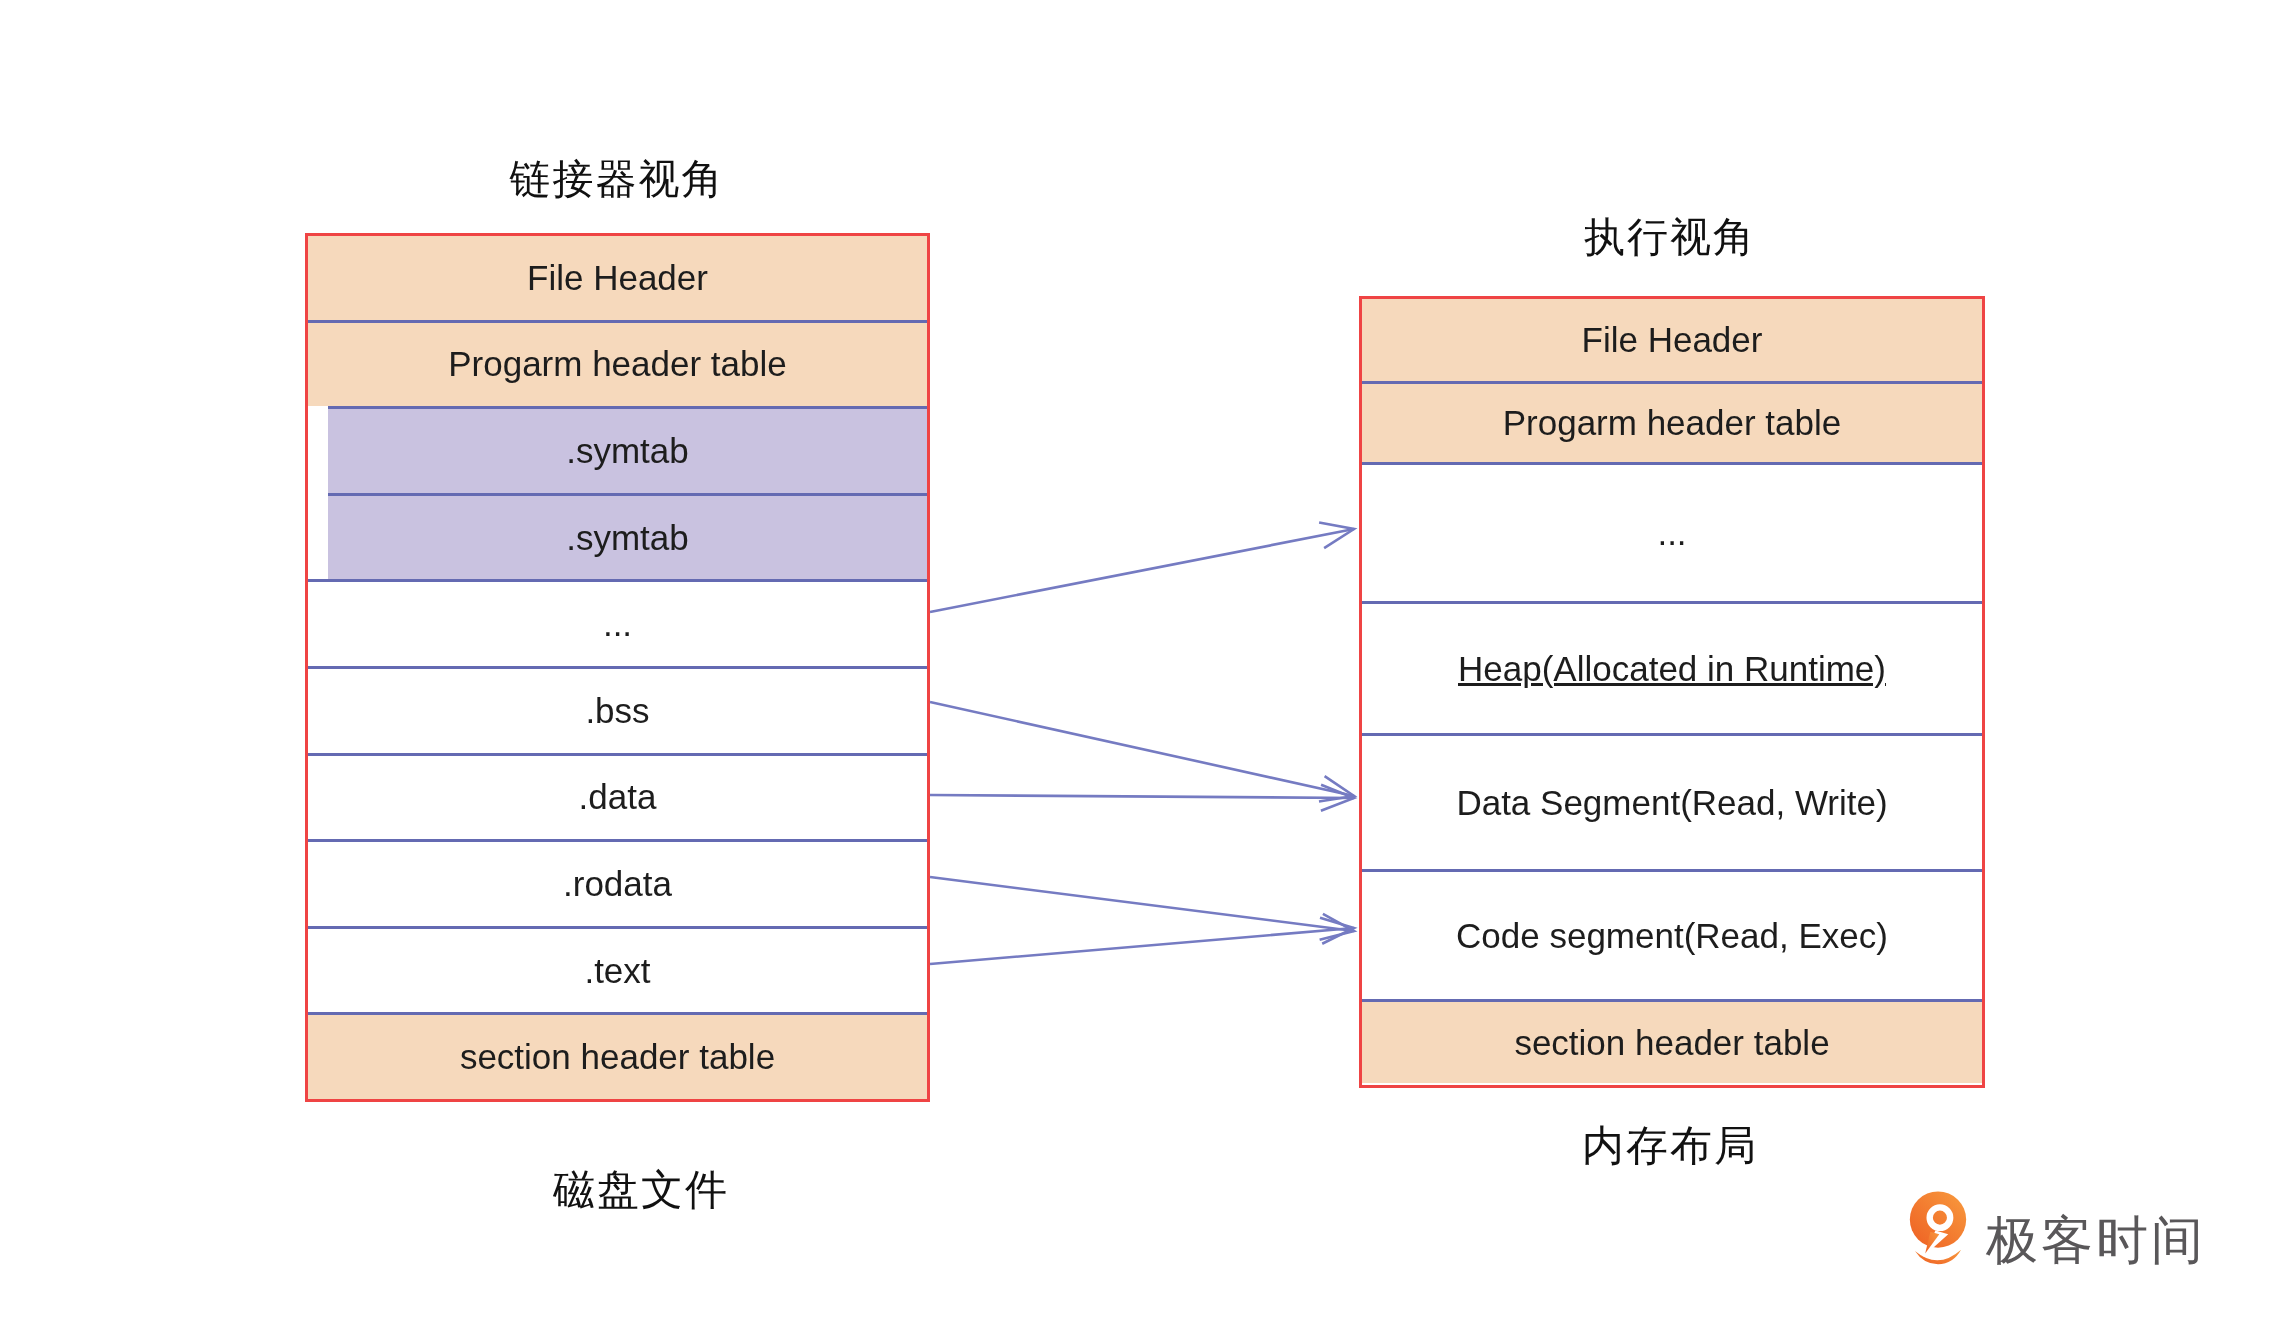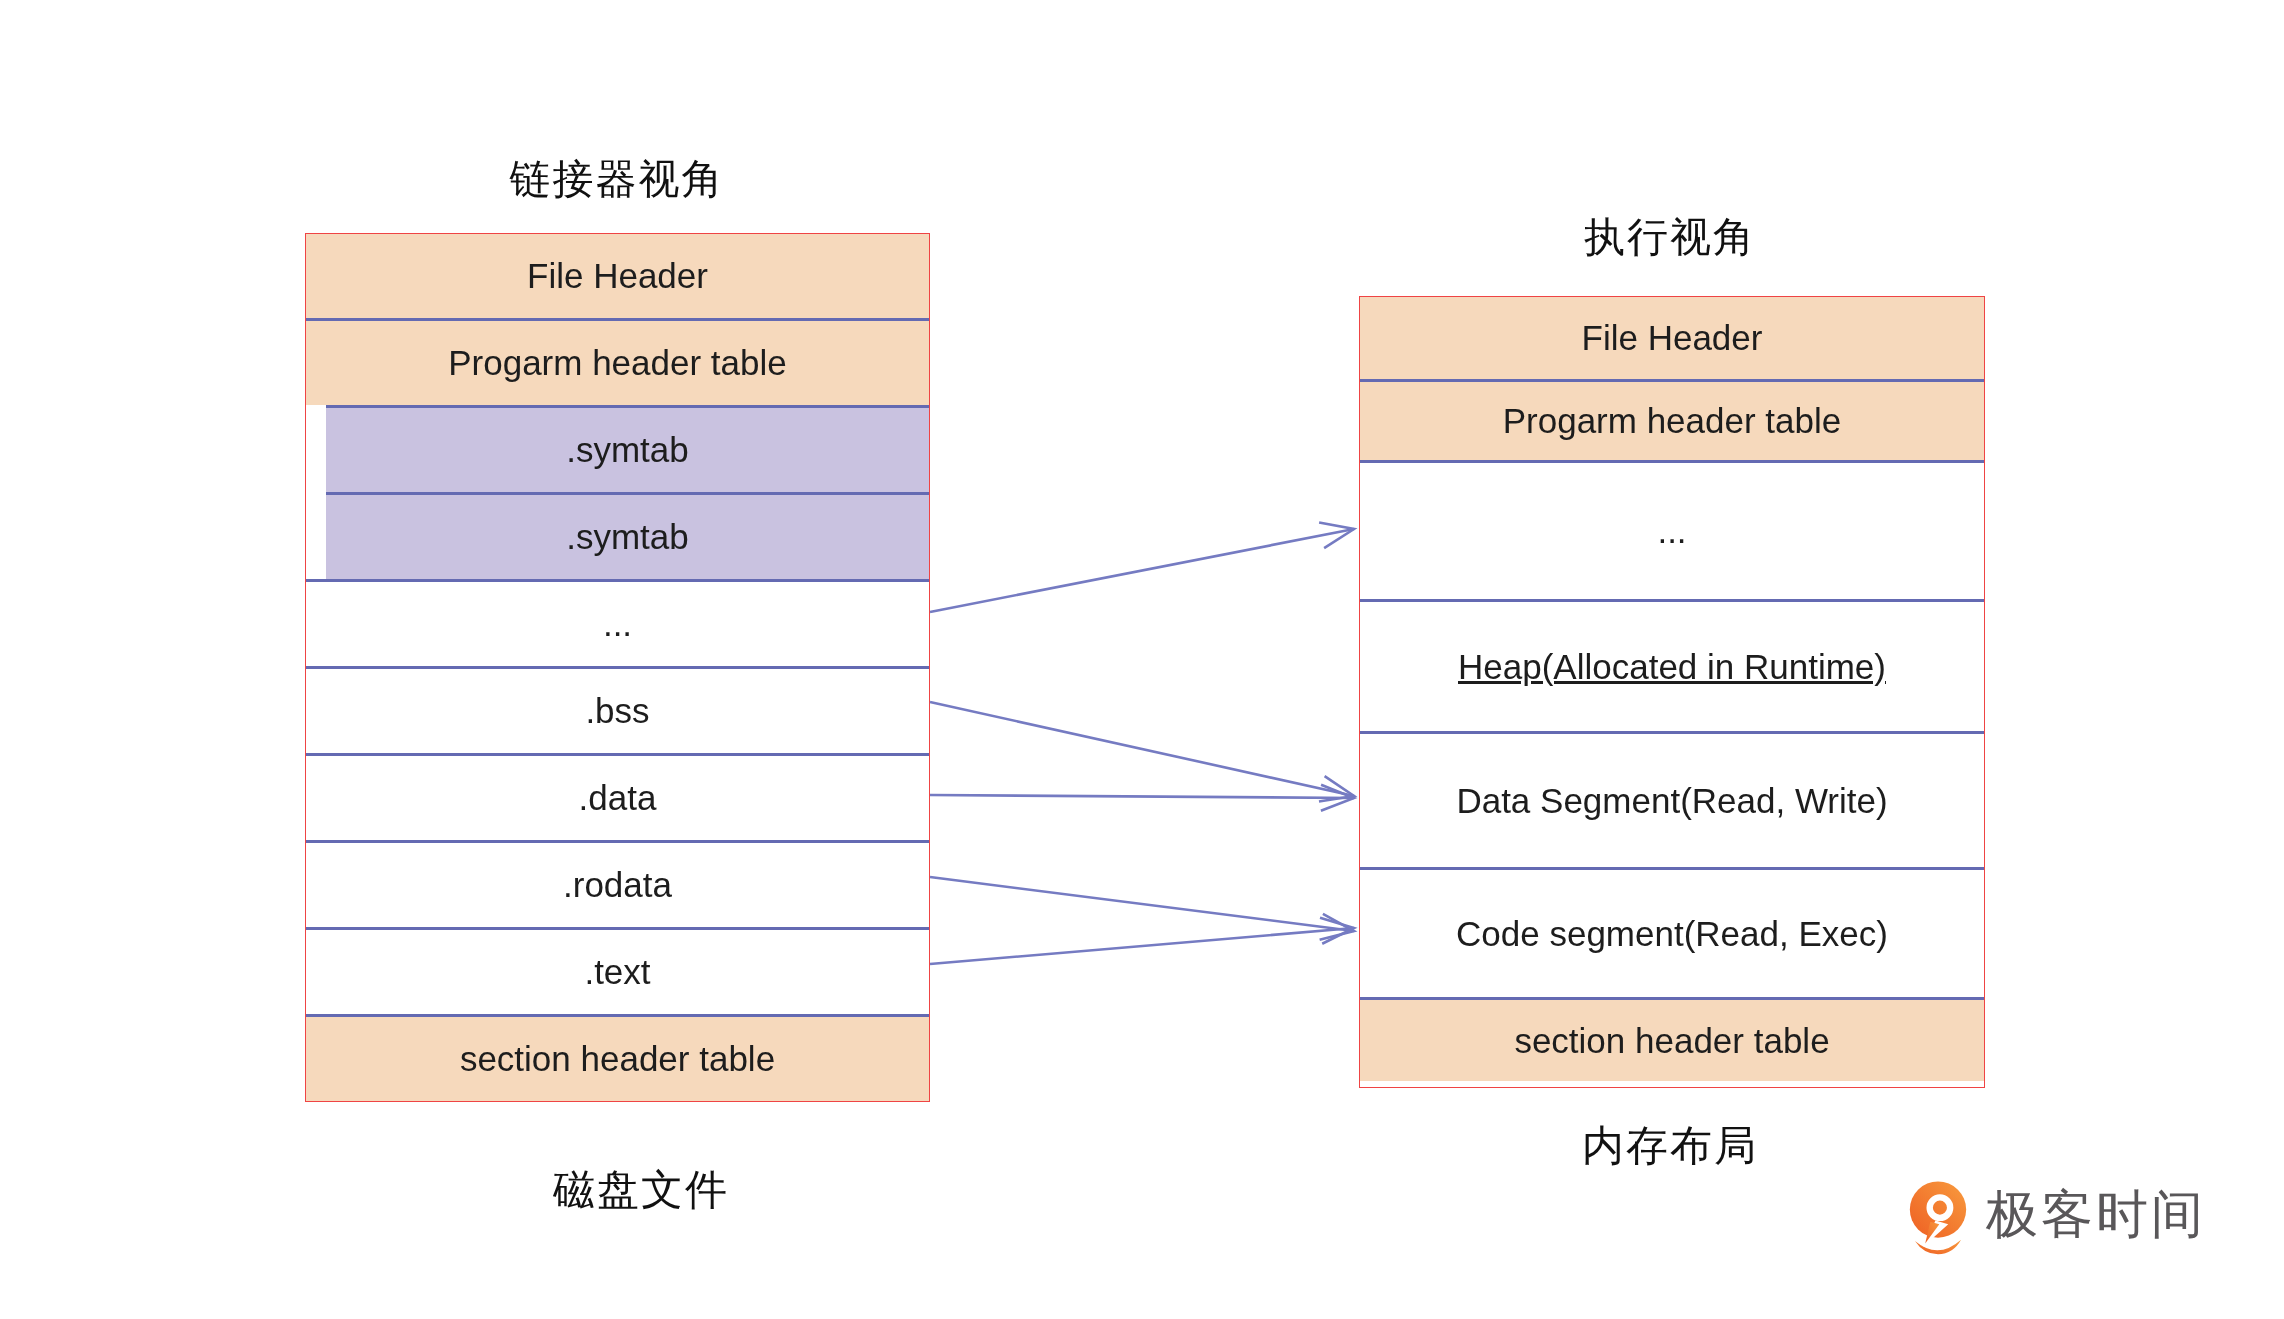--- a/index.html
+++ b/index.html
@@ -28,21 +28,21 @@
     letter-spacing:2px;
     color:#111111;
     text-align:center;
     transform:translateX(-50%);
     white-space:nowrap;
   }
   .caption.left{left:617px;top:1162px;margin-left:24px;}
   .caption.right{left:1670px;top:1118px;}
   .box{
     position:absolute;
-    border:1px solid #ef4444;
+    border:3px solid #ef4444;
     box-sizing:border-box;
     display:flex;
     flex-direction:column;
   }
   .left-box{left:305px;top:233px;width:625px;height:869px;}
   .right-box{left:1359px;top:296px;width:626px;height:792px;}
   .row{
     display:flex;align-items:center;justify-content:center;
     font-size:35px;
     box-sizing:border-box;
@@ -58,21 +58,21 @@
   .right-box .row:nth-child(4){height:132px;text-decoration:underline;}
   .right-box .row:nth-child(5){height:136px;}
   .right-box .row:nth-child(6){height:130px;}
   .right-box .row:nth-child(7){height:84px;}
   .row.peach{background:#f6d9bc;}
   .row.purple{background:#c9c2e0;margin-left:20px;}
   .arrow-layer{position:absolute;left:0;top:0;width:2284px;height:1319px;pointer-events:none;}
   .logo{
     position:absolute;
     left:1906px;top:1180px;
-    display:flex;align-items:flex-start;
+    display:flex;align-items:flex-end;
     height:96px;
   }
   .logo-icon{width:64px;height:86px;margin-right:16px;}
   .logo-text{
     font-size:52px;
     color:#595759;
     letter-spacing:3px;
     font-weight:500;
     white-space:nowrap;
   }

